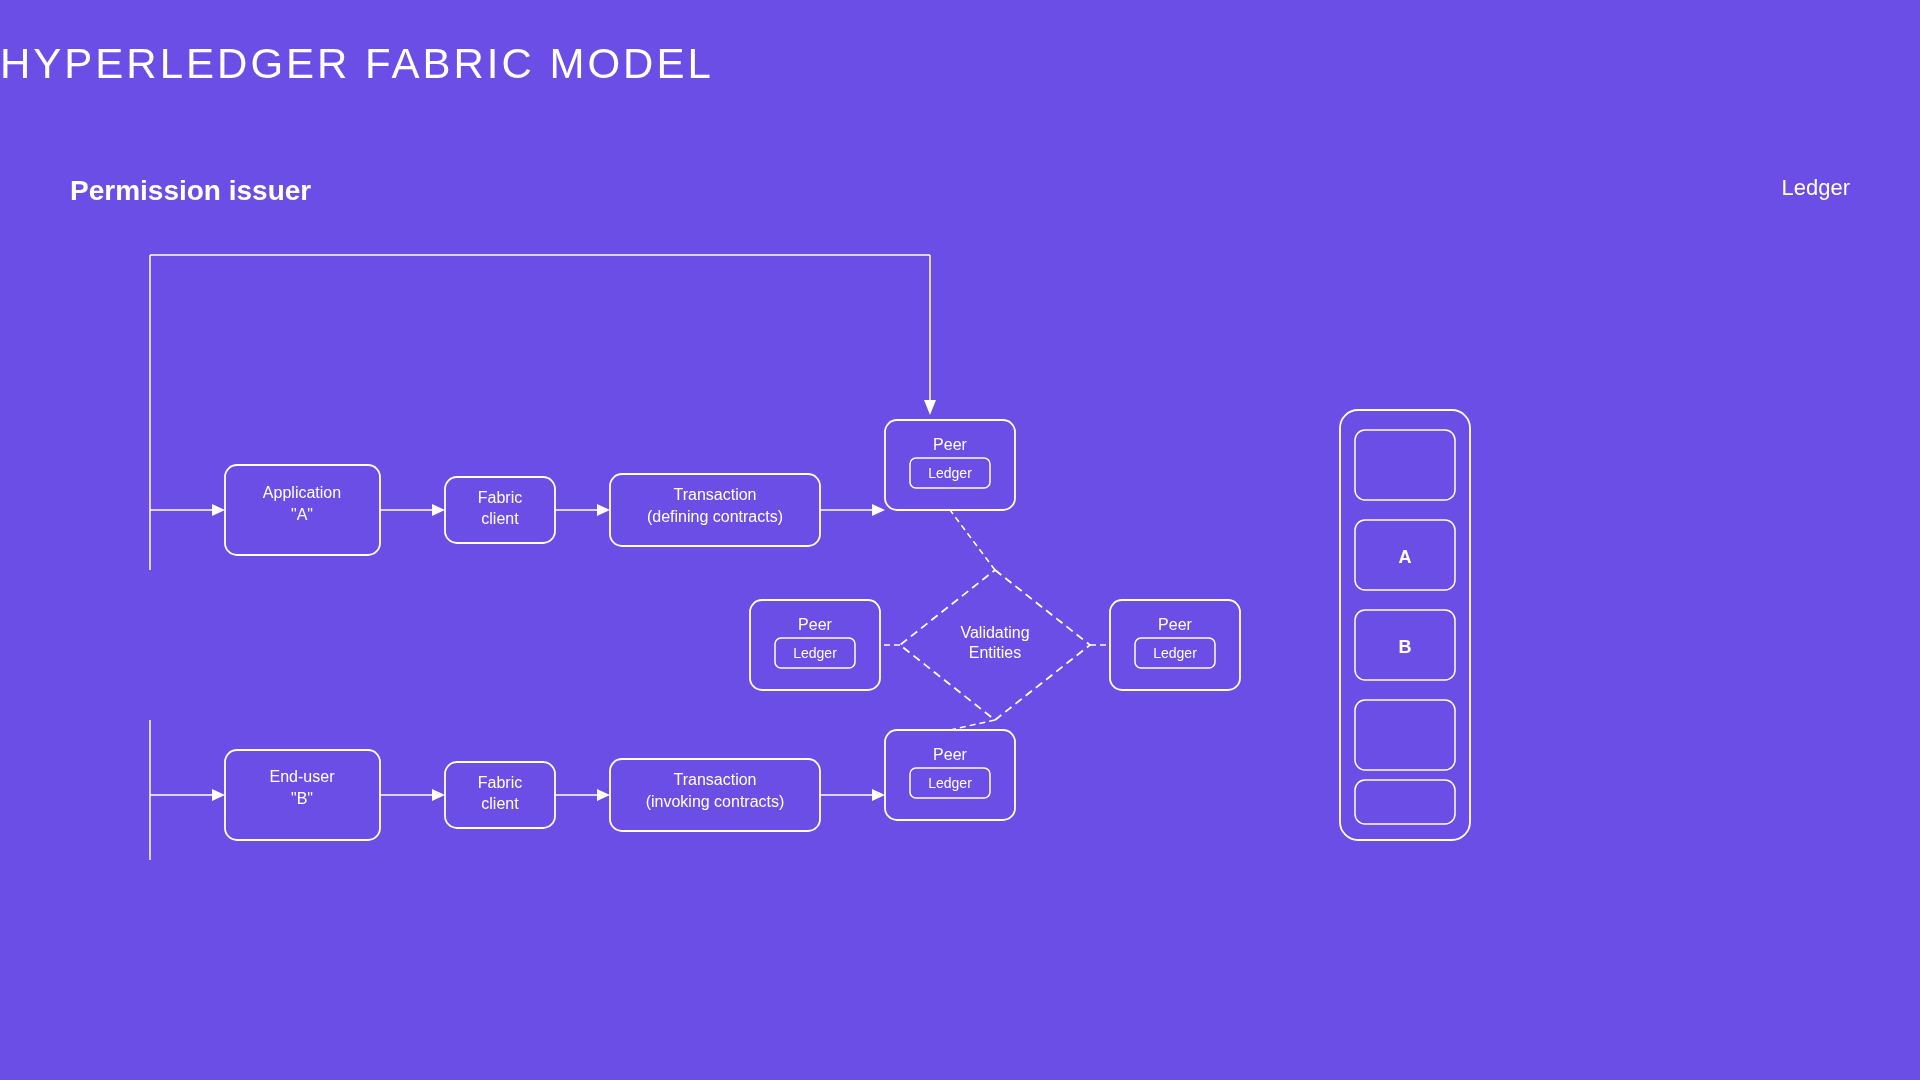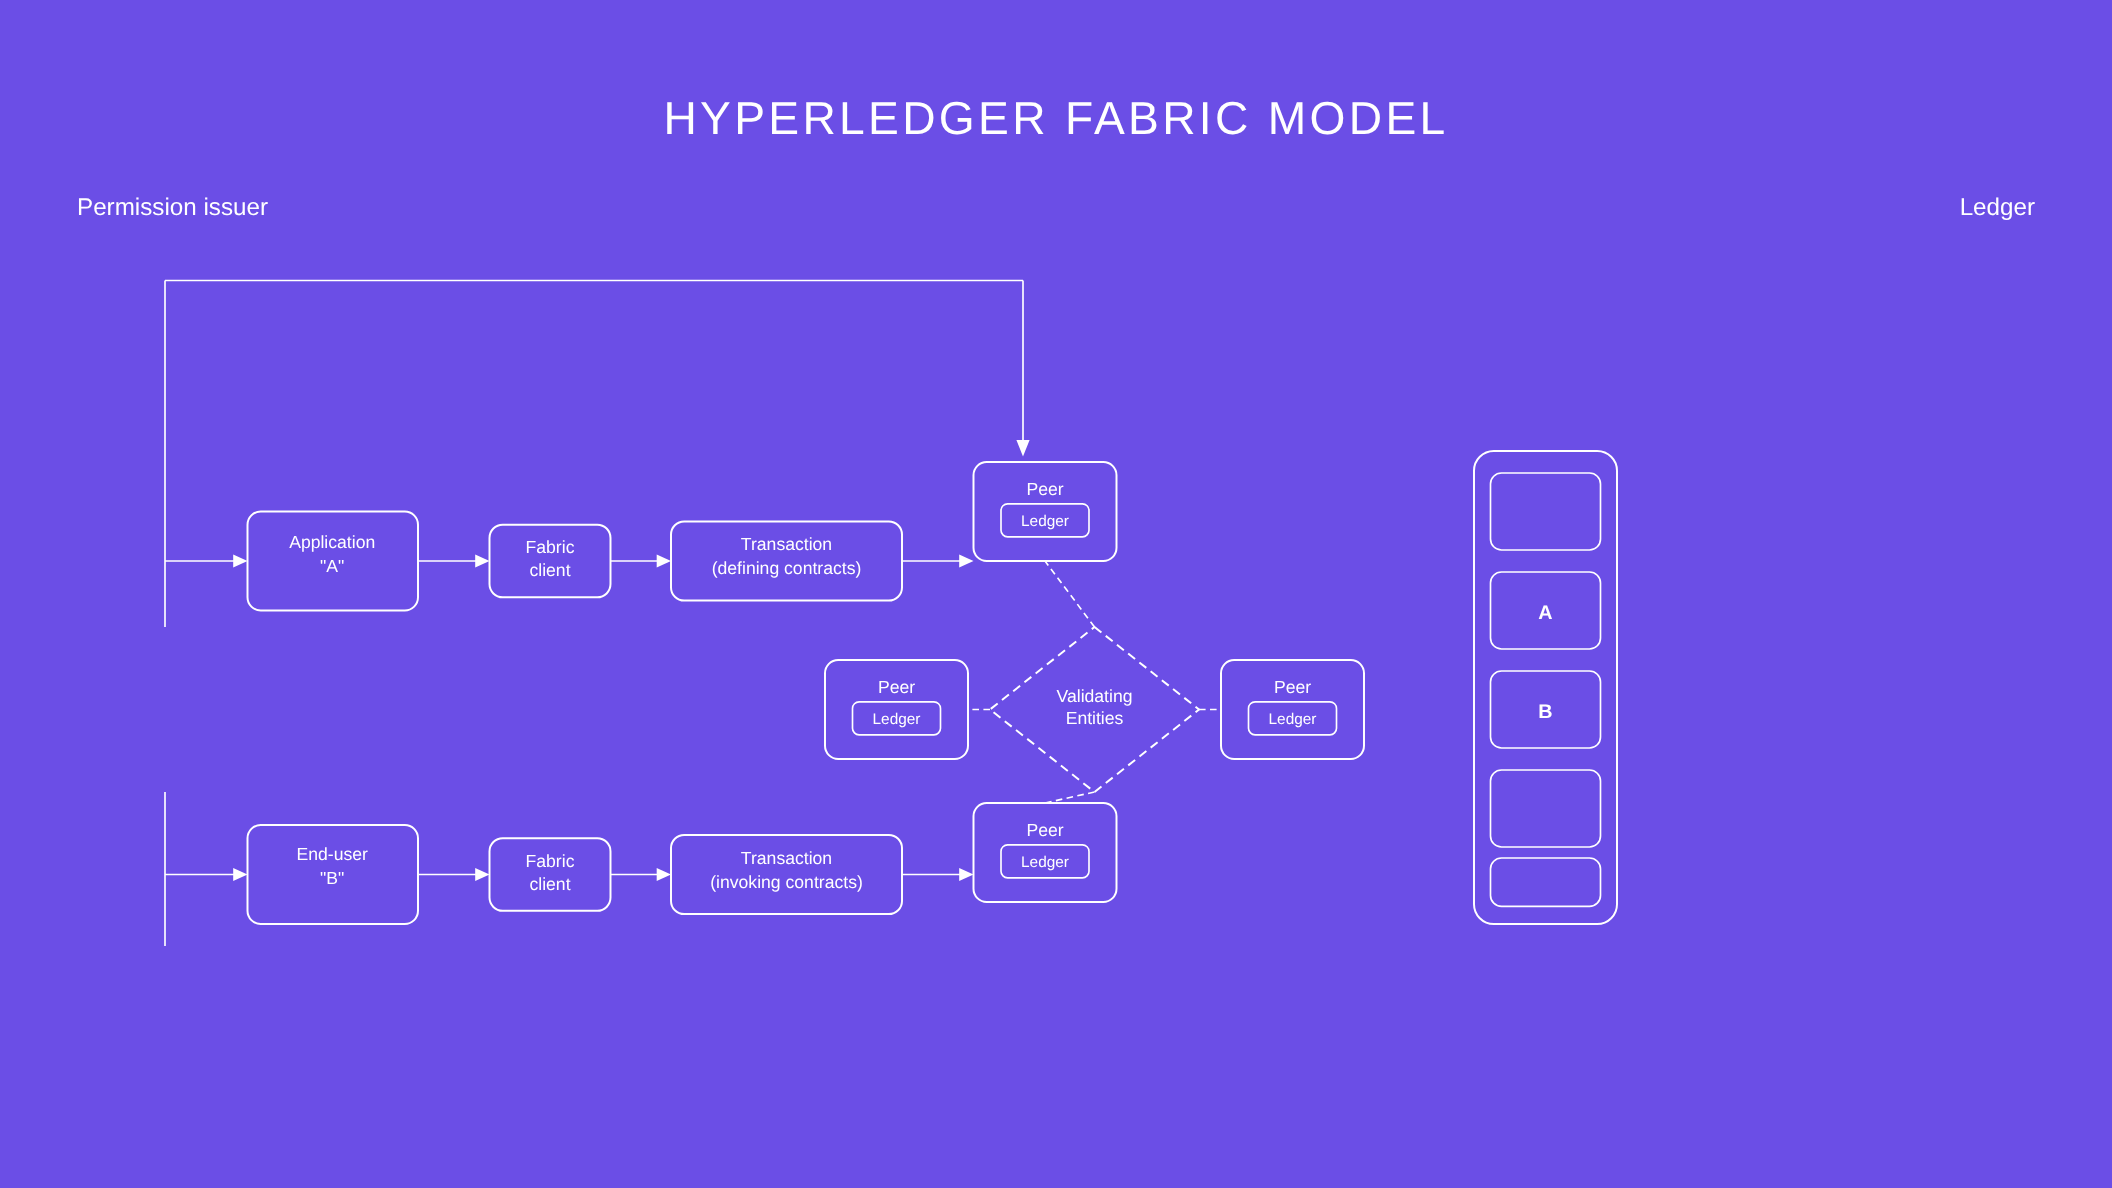--- a/index.html
+++ b/index.html
@@ -10,39 +10,38 @@
       overflow: hidden;
       font-family: 'Helvetica Neue', Arial, sans-serif;
       color: white;
     }
     .page {
       width: 1920px;
       height: 1080px;
       position: relative;
     }
     .title {
-      text-align: center;
-      padding-top: 84px;
+      padding-top: 40px;
       font-size: 42px;
       font-weight: 400;
       letter-spacing: 3px;
     }
     .diagram-area {
       position: absolute;
       top: 140px;
       left: 60px;
       right: 60px;
       bottom: 60px;
     }
     .label-permission {
       position: absolute;
       top: 35px;
       left: 10px;
-      font-size: 22px;
-      font-weight: 400;
+      font-size: 28px;
+      font-weight: 700;
     }
     .label-ledger {
       position: absolute;
       top: 35px;
       right: 10px;
       font-size: 22px;
       font-weight: 400;
     }
     svg.diagram {
       position: absolute;

